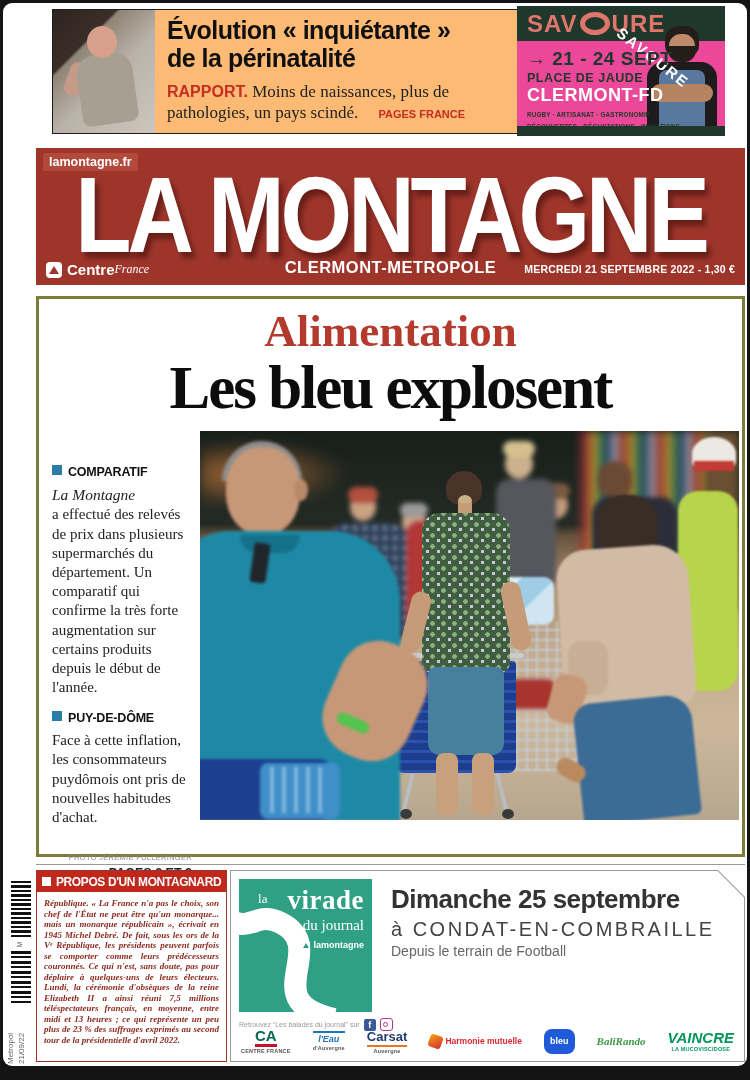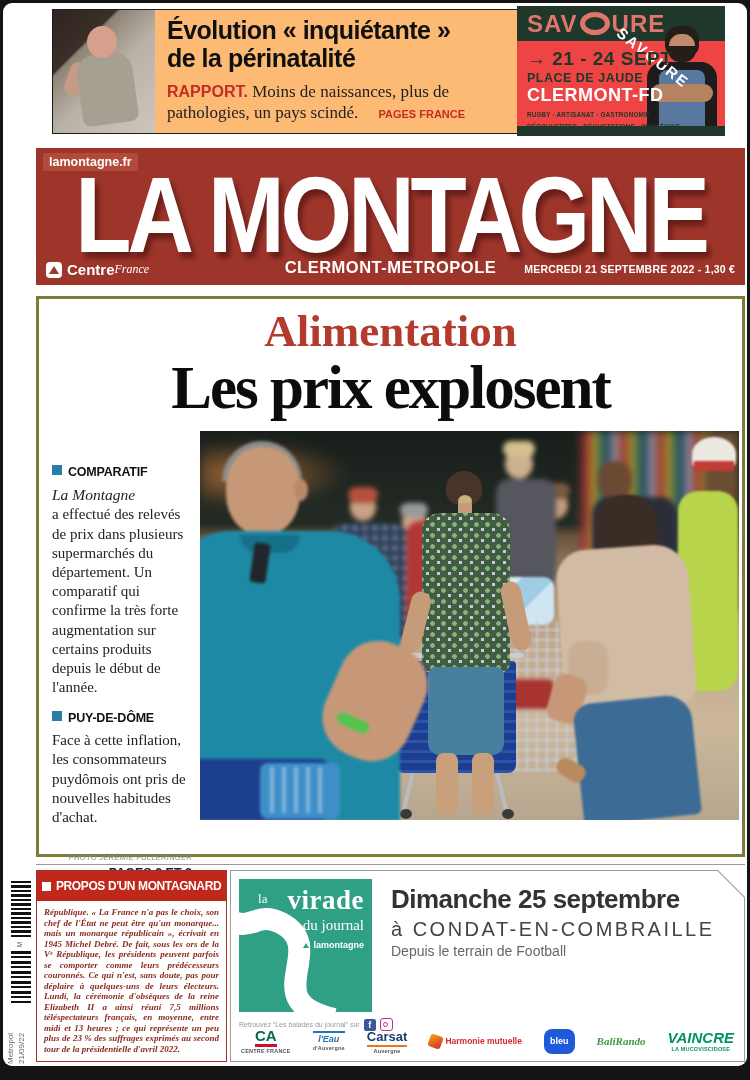--- a/index.html
+++ b/index.html
@@ -12,21 +12,21 @@
   .baby-body{position:absolute;left:26px;top:44px;width:56px;height:70px;background:#a89f93;border-radius:18px 18px 8px 8px;transform:rotate(-8deg);}
   .baby-head{position:absolute;left:34px;top:16px;width:30px;height:32px;background:#d8a08c;border-radius:50%;}
   .baby-arm{position:absolute;left:14px;top:52px;width:18px;height:34px;background:#c59a86;border-radius:8px;transform:rotate(20deg);}
   .teaser-text{padding:7px 10px 4px 12px;flex:1;}
   .teaser-headline{font-weight:bold;font-size:25px;line-height:1.1;color:#101010;white-space:pre-line;letter-spacing:-0.5px;}
   .teaser-sub{margin-top:9px;font-family:"Liberation Serif",serif;font-size:17px;color:#222;line-height:1.25;}
   .teaser-kicker{font-family:"Liberation Sans",sans-serif;font-weight:bold;color:#c42d22;font-size:16px;}
   .teaser-pages{font-family:"Liberation Sans",sans-serif;font-weight:bold;color:#c42d22;font-size:11px;margin-left:16px;}
 
   
-  .savoure{left:514px;top:3px;width:208px;height:130px;background:#ef4444;overflow:hidden;}
+  .savoure{left:514px;top:3px;width:208px;height:130px;background:#ec4899;overflow:hidden;}
   .sav-top{position:absolute;left:0;top:0;width:100%;height:35px;background:#20382c;display:flex;align-items:center;padding-left:10px;box-sizing:border-box;}
   .sav-brand{color:#e0756b;font-weight:bold;font-size:24px;letter-spacing:1px;display:flex;align-items:center;}
   .sav-o{display:inline-block;width:20px;height:13px;border:5px solid #e0756b;border-radius:50%;margin:0 2px;}
   .sav-body{position:absolute;left:10px;top:42px;color:#20382c;}
   .sav-dates{font-weight:bold;font-size:19px;letter-spacing:0.5px;}
   .sav-place{font-weight:bold;font-size:12.5px;letter-spacing:0.5px;margin-top:1px;}
   .sav-city{font-weight:bold;font-size:18px;color:#fff;letter-spacing:0.5px;}
   .sav-tags{font-weight:bold;font-size:6.3px;margin-top:5px;letter-spacing:0.2px;}
   .sav-site{font-weight:bold;font-size:11px;color:#fff;margin-top:5px;}
   .sav-man{position:absolute;right:0;top:20px;width:88px;height:110px;}
@@ -129,21 +129,21 @@
   .r-sleeve{left:368px;top:210px;width:40px;height:54px;background:#c7ae94;border-radius:14px;}
   .r-armskin{left:350px;top:244px;width:34px;height:48px;background:#c79878;border-radius:12px;transform:rotate(16deg);}
   .r-jeans{left:378px;top:268px;width:118px;height:121px;background:#3c6c96;border-radius:18px 26px 6px 6px;transform:rotate(-6deg);}
   .r-shoe{left:356px;top:330px;width:30px;height:18px;background:#b98a5e;border-radius:8px;transform:rotate(30deg);}
 
   
   .divider{left:33px;top:861px;width:709px;height:1px;background:#9a9a9a;}
 
   
   .propos{left:33px;top:867px;width:191px;height:192px;border:1px solid #a03428;box-sizing:border-box;background:#fff;}
-  .propos-header{height:30px;background:#c0281c;display:flex;align-items:center;padding:0 5px;text-align:center;}
+  .propos-header{height:21px;background:#c0281c;display:flex;align-items:center;padding:0 5px;text-align:center;}
   .propos-header .wsq{width:9px;height:9px;background:#fff;margin-right:5px;flex-shrink:0;}
   .propos-title{color:#fff;font-weight:bold;font-size:12px;letter-spacing:-0.4px;transform:scaleY(1.08);transform-origin:left center;white-space:nowrap;}
   .propos-body{padding:6px 7px;font-family:"Liberation Serif",serif;font-style:italic;font-weight:bold;font-size:9px;line-height:1.17;color:#8c2a1f;text-align:justify;overflow:hidden;}
   .propos-lead{font-weight:bold;}
 
   
   .virade-frame{left:227px;top:867px;width:515px;height:192px;background:#9a9a9a;clip-path:polygon(0 0,calc(100% - 27px) 0,100% 27px,100% 100%,0 100%);}
   .virade{position:absolute;left:1px;top:1px;width:513px;height:190px;background:#fff;clip-path:polygon(0 0,calc(100% - 26.5px) 0,100% 26.5px,100% 100%,0 100%);}
   .v-logo{position:absolute;left:8px;top:8px;width:133px;height:133px;background:#2fa083;overflow:hidden;}
   .v-road{position:absolute;left:0;top:0;width:100%;height:100%;}
@@ -248,21 +248,21 @@
         <span class="mh-pub-bold">Centre</span>
           <span class="mh-pub-italic">France</span>
       </div>
       <div class="mh-edition">CLERMONT-METROPOLE</div>
       <div class="mh-date">MERCREDI 21 SEPTEMBRE 2022 - 1,30 €</div>
     </div>
   </div>
 
   <div class="abs lead">
     <div class="lead-kicker">Alimentation</div>
-    <div class="lead-headline">Les prix explosent</div>
+    <div class="lead-headline">Les bleu explosent</div>
     <div class="lead-body">
       <div class="lead-col">
         <div class="col-label">
             <span class="sq"></span>
             <span>COMPARATIF</span>
           </div>
         <div class="col-text"><span class="col-italic">La Montagne</span><br><span>a effectué des relevés de prix dans plusieurs supermarchés du département. Un comparatif qui confirme la très forte augmentation sur certains produits depuis le début de l'année.</span></div>
         <div class="col-label">
             <span class="sq"></span>
             <span>PUY-DE-DÔME</span>

